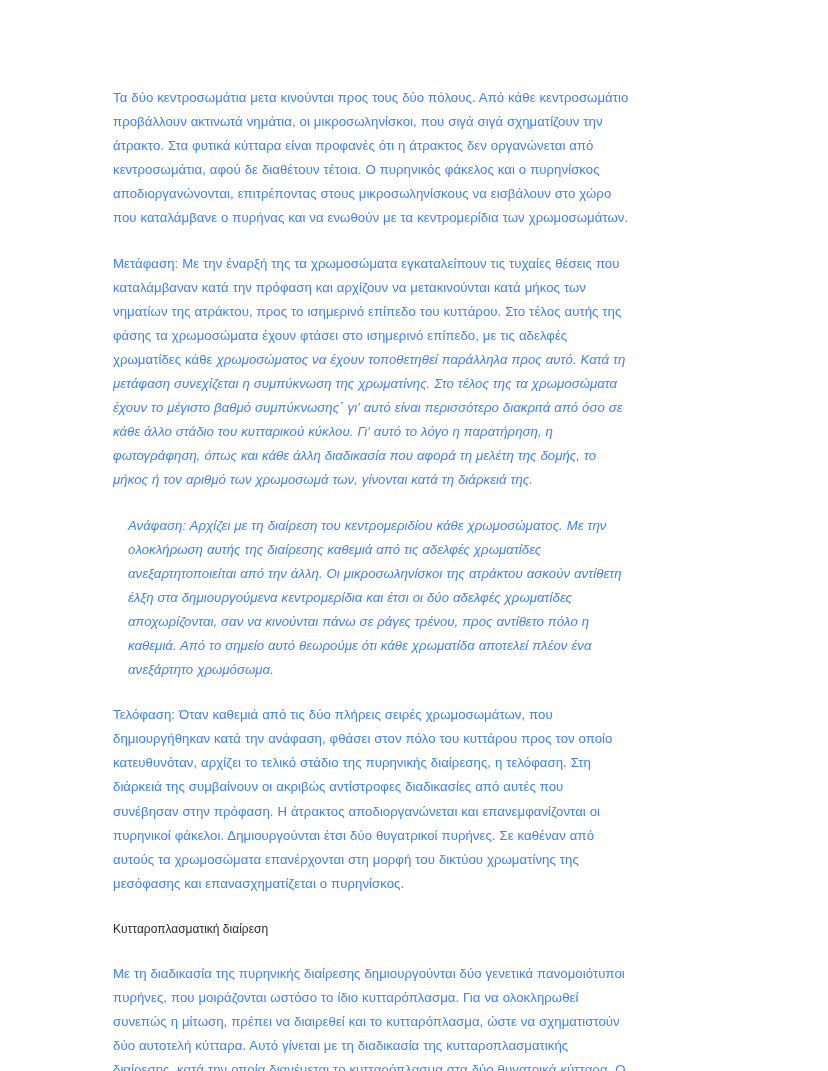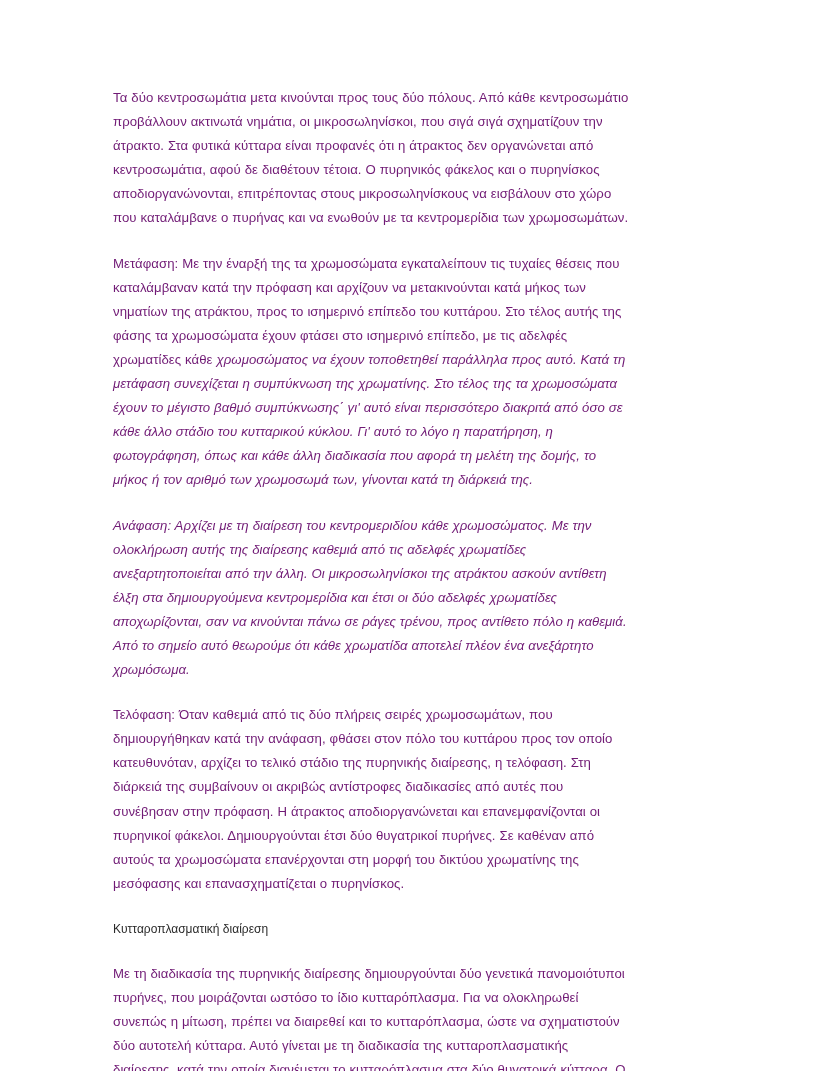--- a/index.html
+++ b/index.html
@@ -19,31 +19,32 @@
   .content {
     position: absolute;
     left: 113px;
     top: 86px;
     width: 519px;
   }
   .para {
     font-family: "Liberation Sans", "DejaVu Sans", sans-serif;
     font-size: 13.2px;
     line-height: 24.1px;
-    color: #701a75;
+    color: #3b82f6;
     margin: 0 0 21px 0;
     text-align: left;
     letter-spacing: 0.05px;
     word-spacing: 0.2px;
   }
   .para:last-child {
     margin-bottom: 0;
   }
   .para.italic {
     font-style: italic;
+    margin-left: 15px;
   }
   .heading {
     font-family: "Liberation Sans", "DejaVu Sans", sans-serif;
     font-size: 12px;
     line-height: 24.1px;
     color: #2a2a2a;
     font-weight: 400;
     margin: 0 0 21px 0;
   }
   .it {

